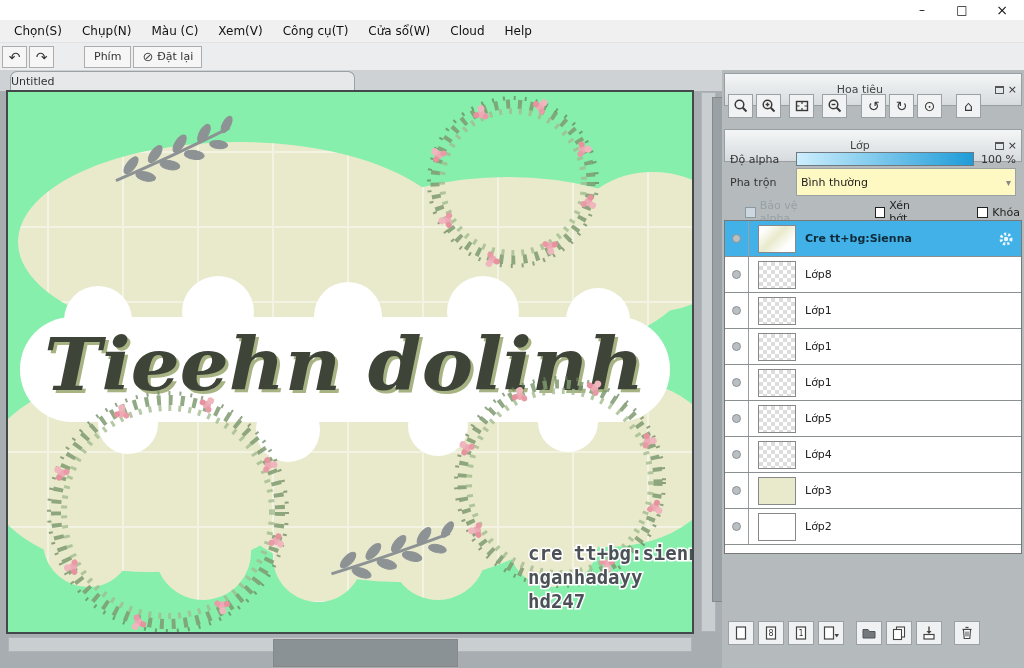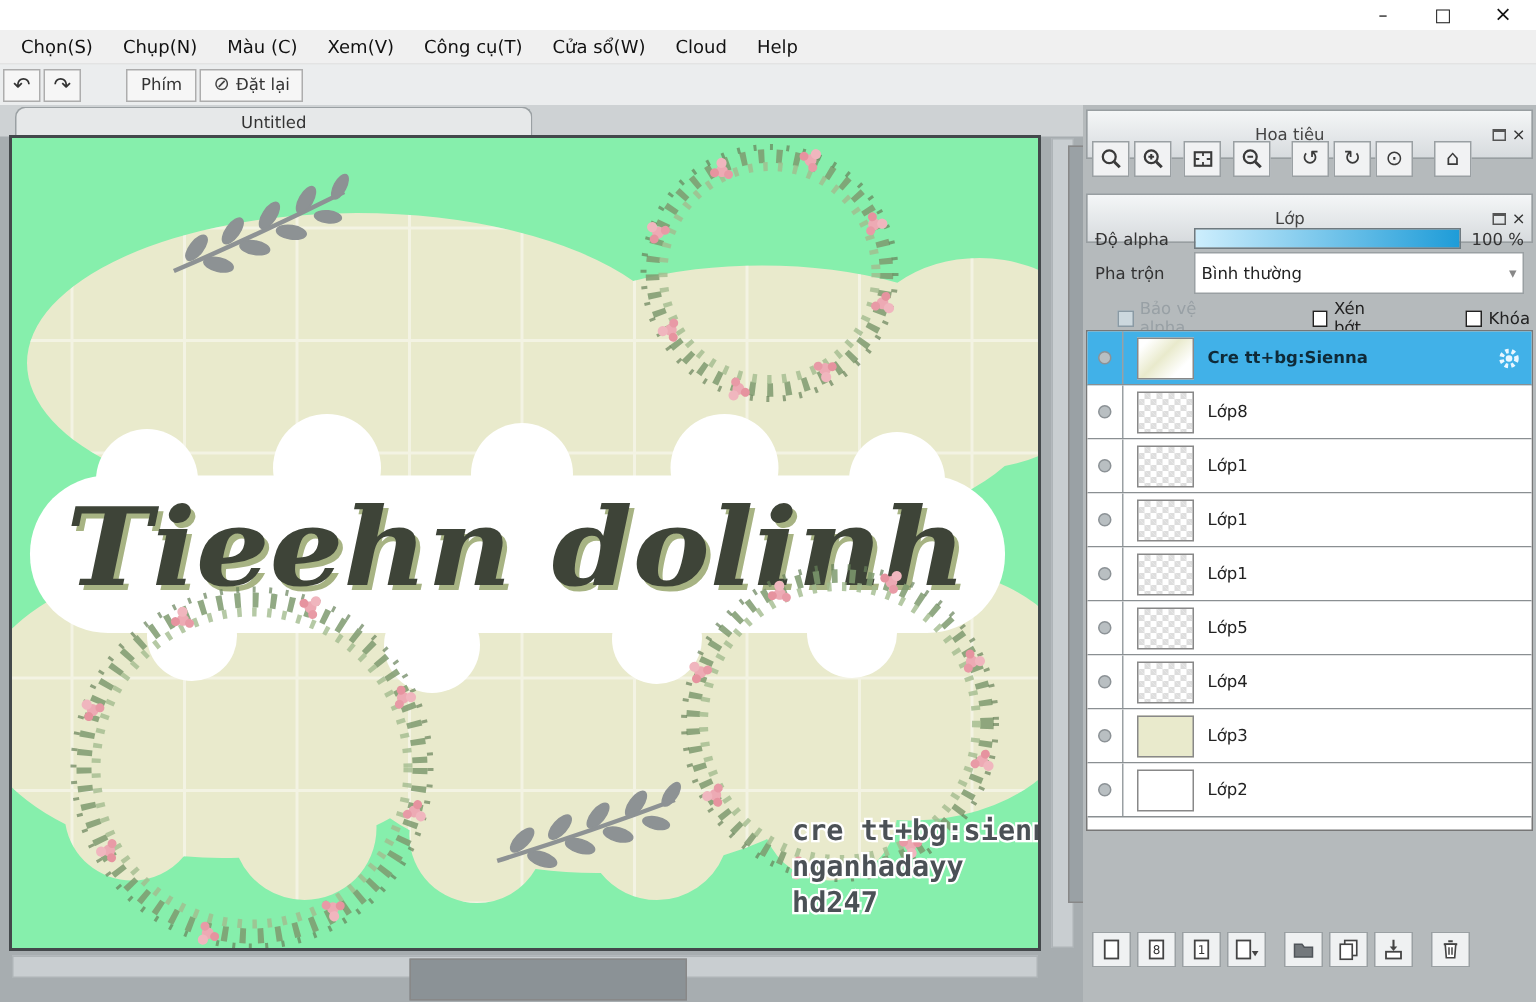--- a/index.html
+++ b/index.html
@@ -24,21 +24,21 @@
               display:flex; align-items:center; justify-content:center; margin-right:2px;
               font-size:14px; color:#333; padding:0 4px; }
   .phim-btn { margin-left:28px; font-size:11px; padding:0 9px; }
   .datlai-btn { font-size:11px; padding:0 8px; }
   .datlai-btn .glyph { font-size:13px; margin-right:4px; color:#444; }
   
   .canvas-pane { position:absolute; top:70px; left:0; width:722px; height:598px; background:#a7adb0; }
   .tabbar { position:absolute; top:0; left:0; right:0; height:21px; background:#ced2d4; }
   .tab { position:absolute; left:10px; top:1px; width:345px; height:20px; background:#e6e8e9;
          border:1px solid #9aa0a3; border-bottom:none; border-radius:7px 7px 0 0;
-         text-align:center; line-height:19px; font-size:11px; color:#333; }
+         text-align:left; line-height:19px; font-size:11px; color:#333; }
   .canvas { position:absolute; left:8px; top:22px; width:684px; height:540px; background:#86efac;
             box-shadow:0 0 0 2px #43484b; overflow:hidden; }
   .vscroll { position:absolute; left:701px; top:22px; width:15px; height:540px;
              background:#c9ced1; border:1px solid #aeb4b7; }
   .vscroll .thumb { position:absolute; left:1px; right:1px; top:4px; height:505px; background:#9aa1a5; }
   .hscroll { position:absolute; left:8px; top:567px; width:684px; height:15px;
              background:#c9ცed1; background:#c9ced1; border:1px solid #aeb4b7; }
   .hscroll .thumb { position:absolute; top:1px; bottom:1px; left:255px; width:185px; background:#8b9296; }
   
   .side-panel { position:absolute; top:70px; left:722px; width:302px; height:598px; background:#b5babc; }
@@ -55,21 +55,21 @@
              display:flex; align-items:center; justify-content:center; font-size:14px;
              color:#3a3a3a; margin-right:3px; }
   .gap-s { margin-left:5px; } .gap-m { margin-left:11px; }
   .opacity-row, .blend-row { position:absolute; left:8px; right:8px; display:flex; align-items:center; }
   .opacity-row { top:81px; height:16px; }
   .blend-row { top:103px; height:18px; }
   .prop-label { width:66px; font-size:11px; color:#333; }
   .opacity-slider { flex:1; height:14px; border:1px solid #6f7a80;
                     background:linear-gradient(to right,#cdeefd,#1e9cd8); margin-right:6px; }
   .opacity-value { width:36px; font-size:11px; text-align:right; color:#333; }
-  .blend-select { flex:1; height:18px; background:#ffffff; border:1px solid #9aa0a3;
+  .blend-select { flex:1; height:18px; background:#fef9c3; border:1px solid #9aa0a3;
                   font-size:11px; display:flex; align-items:center; padding:13px 4px; color:#222; }
   .blend-select .sel-text { flex:1; }
   .blend-select .arrow { color:#888; font-size:10px; }
   .checkbox-row { position:absolute; top:129px; left:8px; right:4px; display:flex; align-items:center; }
   .cb { display:flex; align-items:center; font-size:11px; color:#222;padding-left:15px; }
   .cb-box { width:11px; height:11px; border:1px solid #222; background:#fff; margin-right:4px; }
   .cb.disabled { color:#98a0a5; }
   .cb.disabled .cb-box { border-color:#8a9aa4; background:#ccd8de; }
   .cb-xen { margin-left:30px; } .cb-khoa { margin-left:32px; }
   

